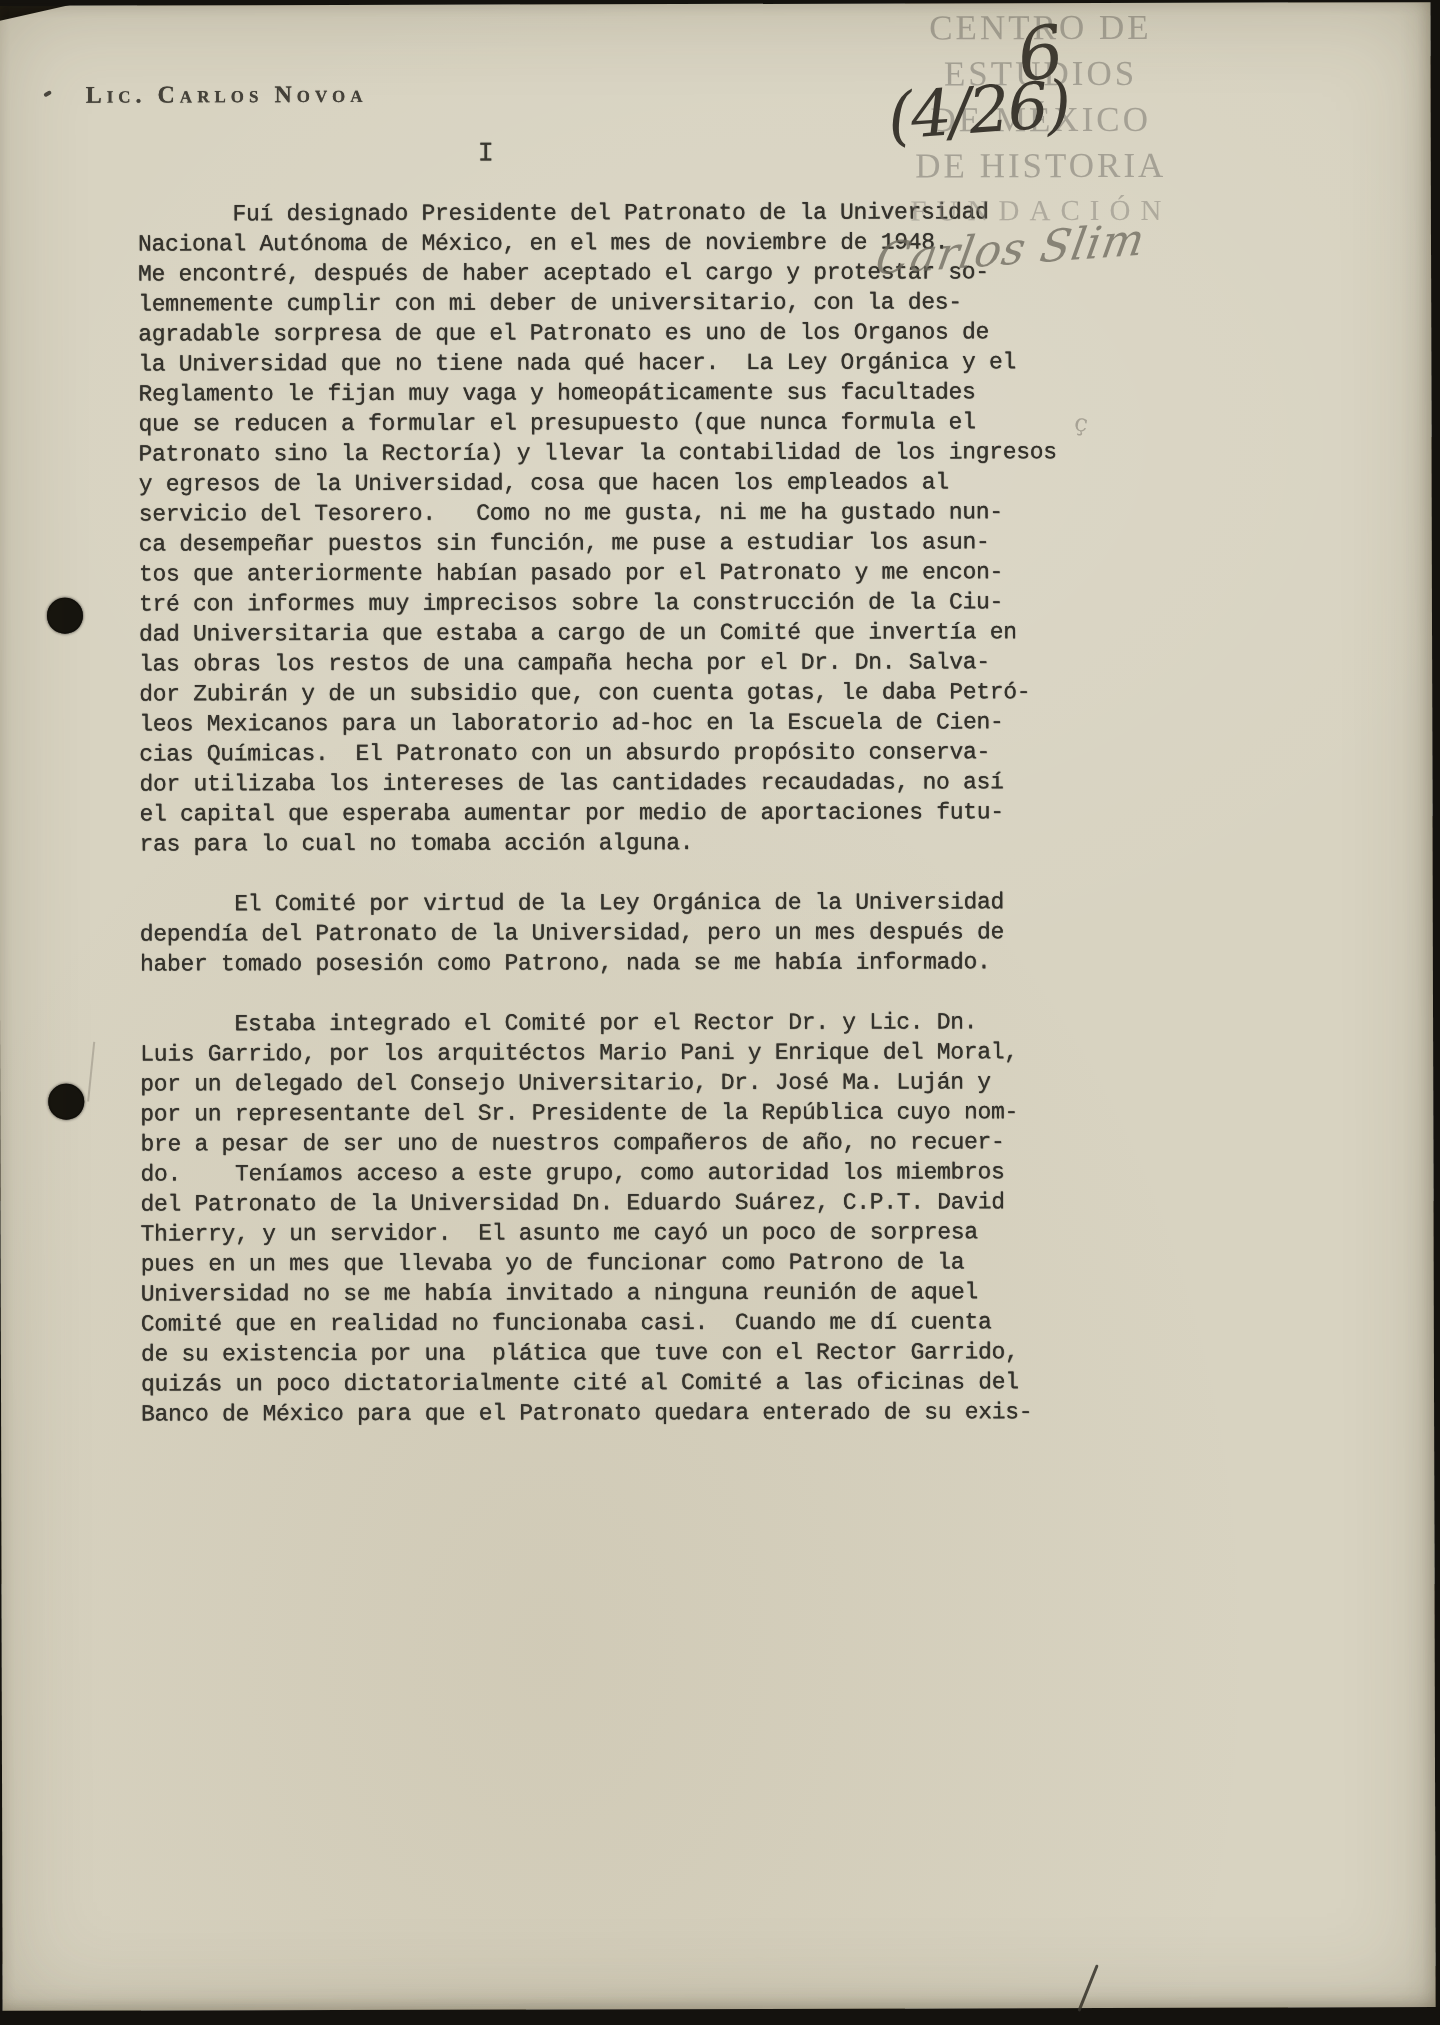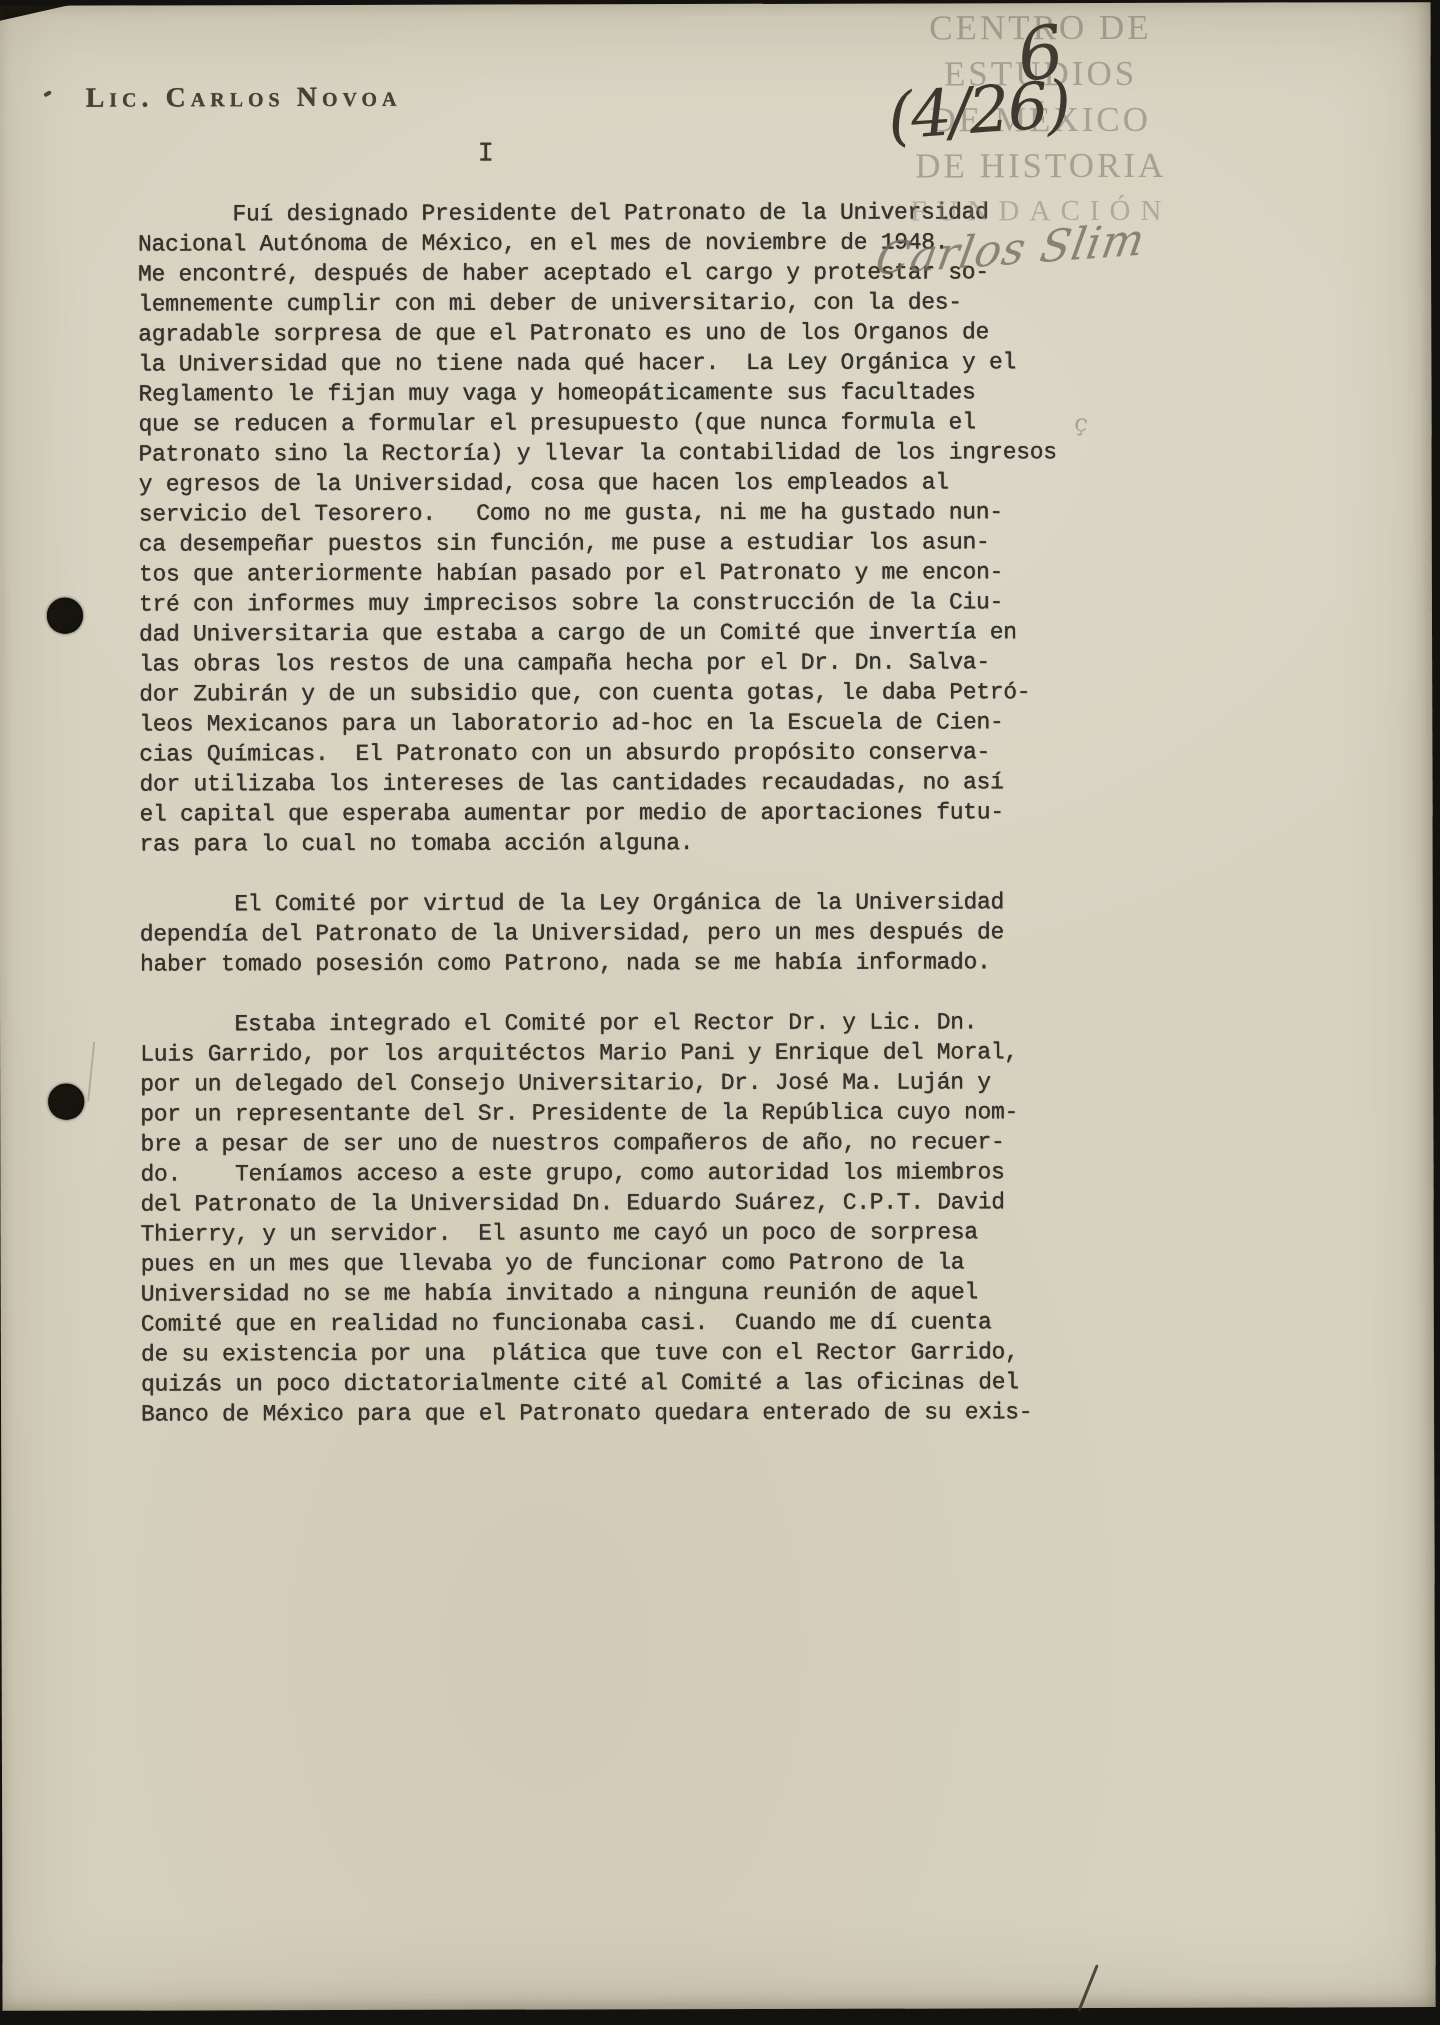--- a/index.html
+++ b/index.html
@@ -57,21 +57,21 @@
     position: absolute; left: 46px; top: 86px;
     width: 8px; height: 4px; border-radius: 2px;
     background: #4a473f;
     transform: rotate(-30deg);
   }
   .letterhead {
     position: absolute; left: 88px; top: 76px;
     font-family: "Liberation Serif", serif;
     font-weight: bold;
     font-variant: small-caps;
-    font-size: 28px;
+    font-size: 24px;
     letter-spacing: 5px;
     color: #45423a;
     text-shadow: 0 0 0.7px rgba(60,56,48,0.8);
   }
 
   
   .page-number {
     position: absolute; left: 448px; top: 134px;
     width: 80px; text-align: center;
     font-family: "Liberation Mono", "DejaVu Sans Mono", monospace;

